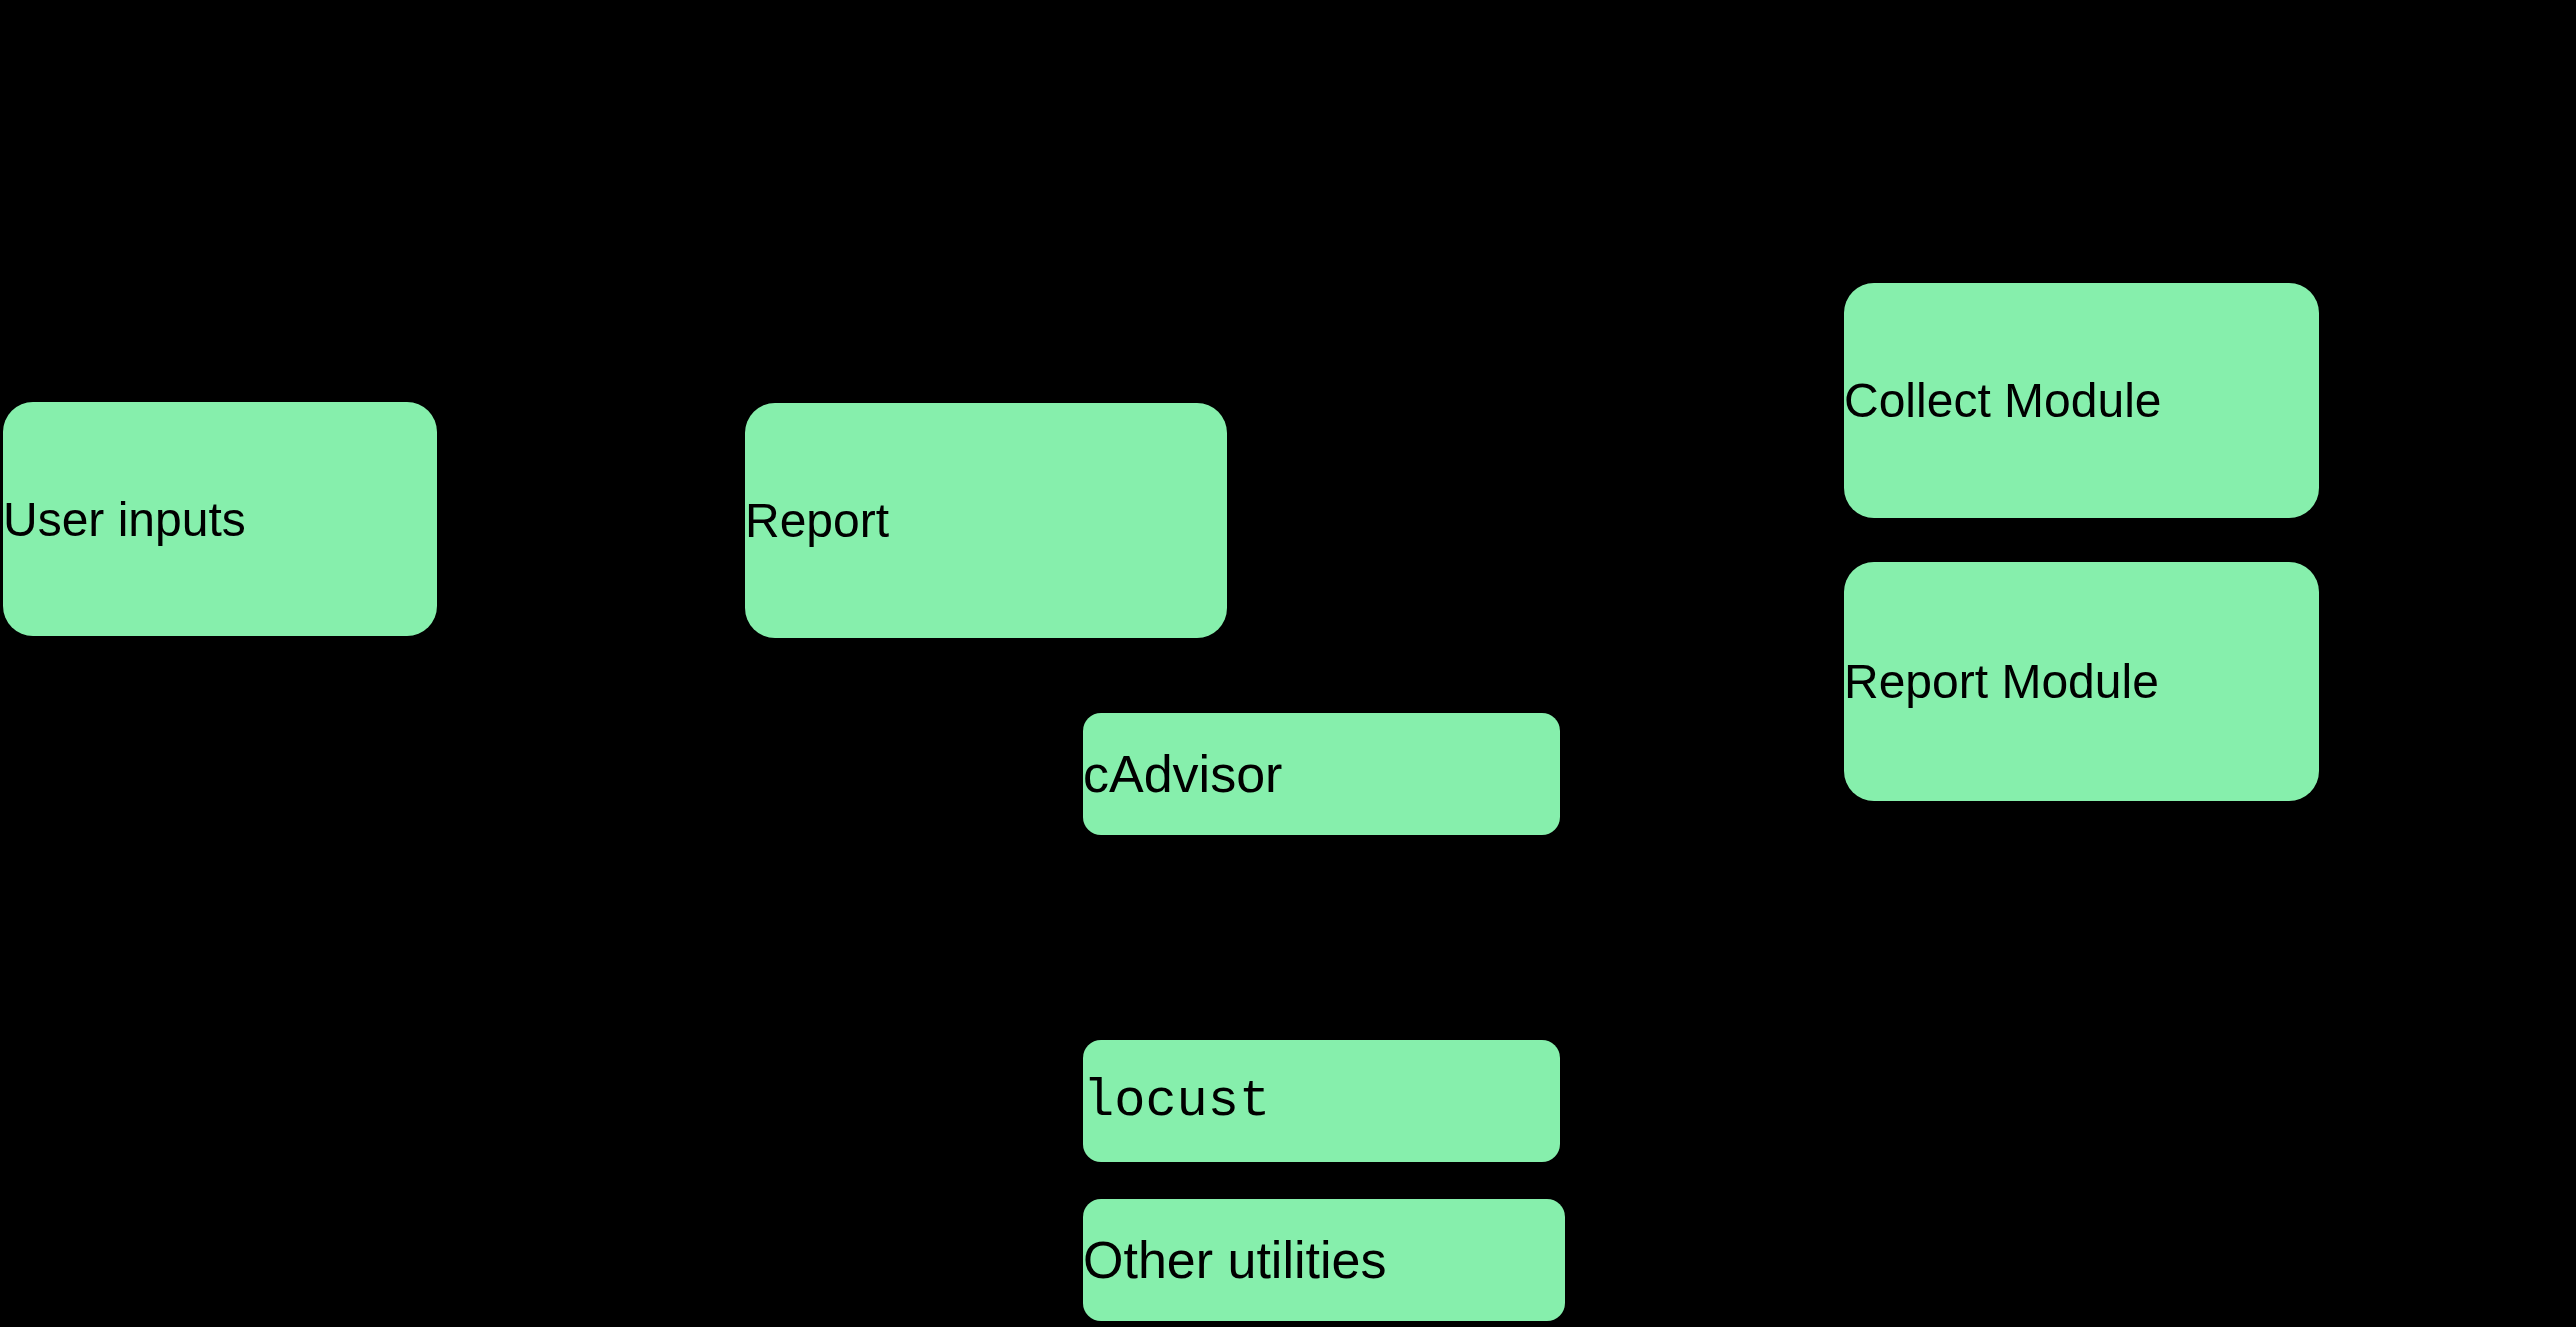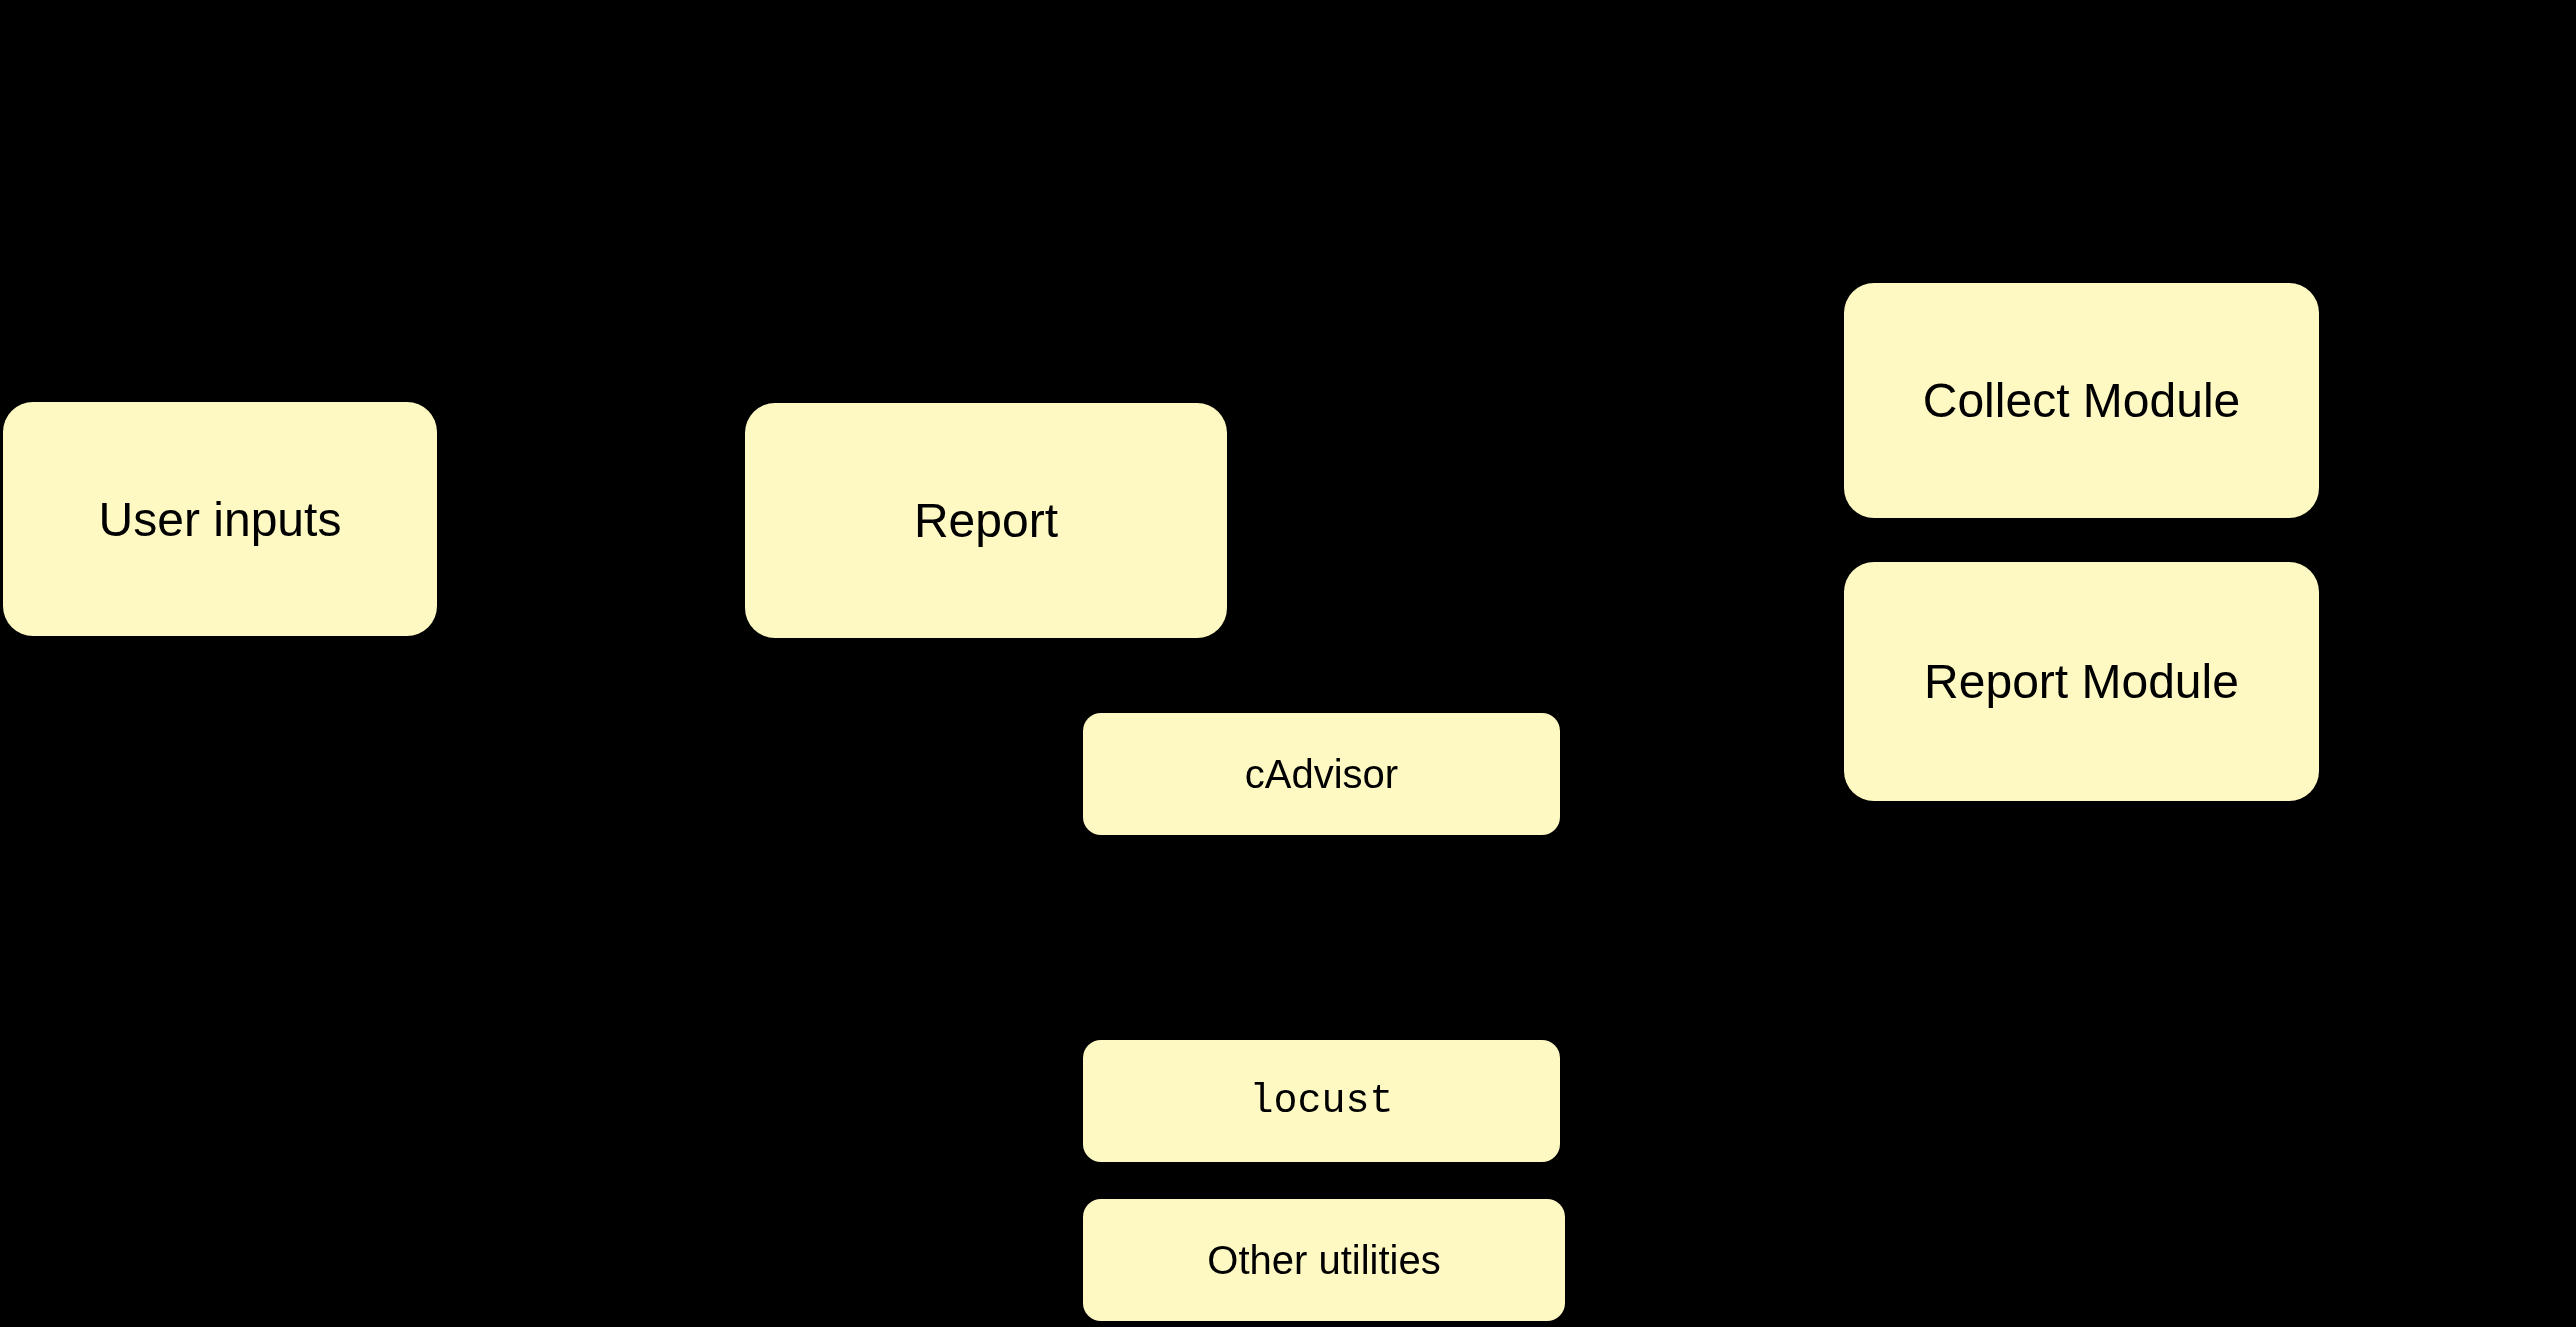--- a/index.html
+++ b/index.html
@@ -10,35 +10,35 @@
   .canvas {
     position: relative;
     width: 2576px;
     height: 1328px;
     background: #000000;
     overflow: hidden;
     font-family: "Liberation Sans", sans-serif;
   }
   .node {
     position: absolute;
-    background: #fef9c3;
+    background: #86efac;
     color: #000000;
     display: flex;
     align-items: center;
-    justify-content: center;
+    justify-content: flex-start;
     text-align: center;
     box-sizing: border-box;
   }
   .node-big {
     border-radius: 30px;
     font-size: 48px;
   }
   .node-small {
     border-radius: 18px;
-    font-size: 40px;
+    font-size: 52px;
   }
   .node span {
     display: block;
     white-space: nowrap;
   }
 
   
   #n-user-inputs     { left: 3px;    top: 402px;  width: 434px; height: 234px; }
   #n-utility         { left: 745px;  top: 403px;  width: 482px; height: 235px; }
   #n-collect-module  { left: 1844px; top: 283px;  width: 475px; height: 235px; }

